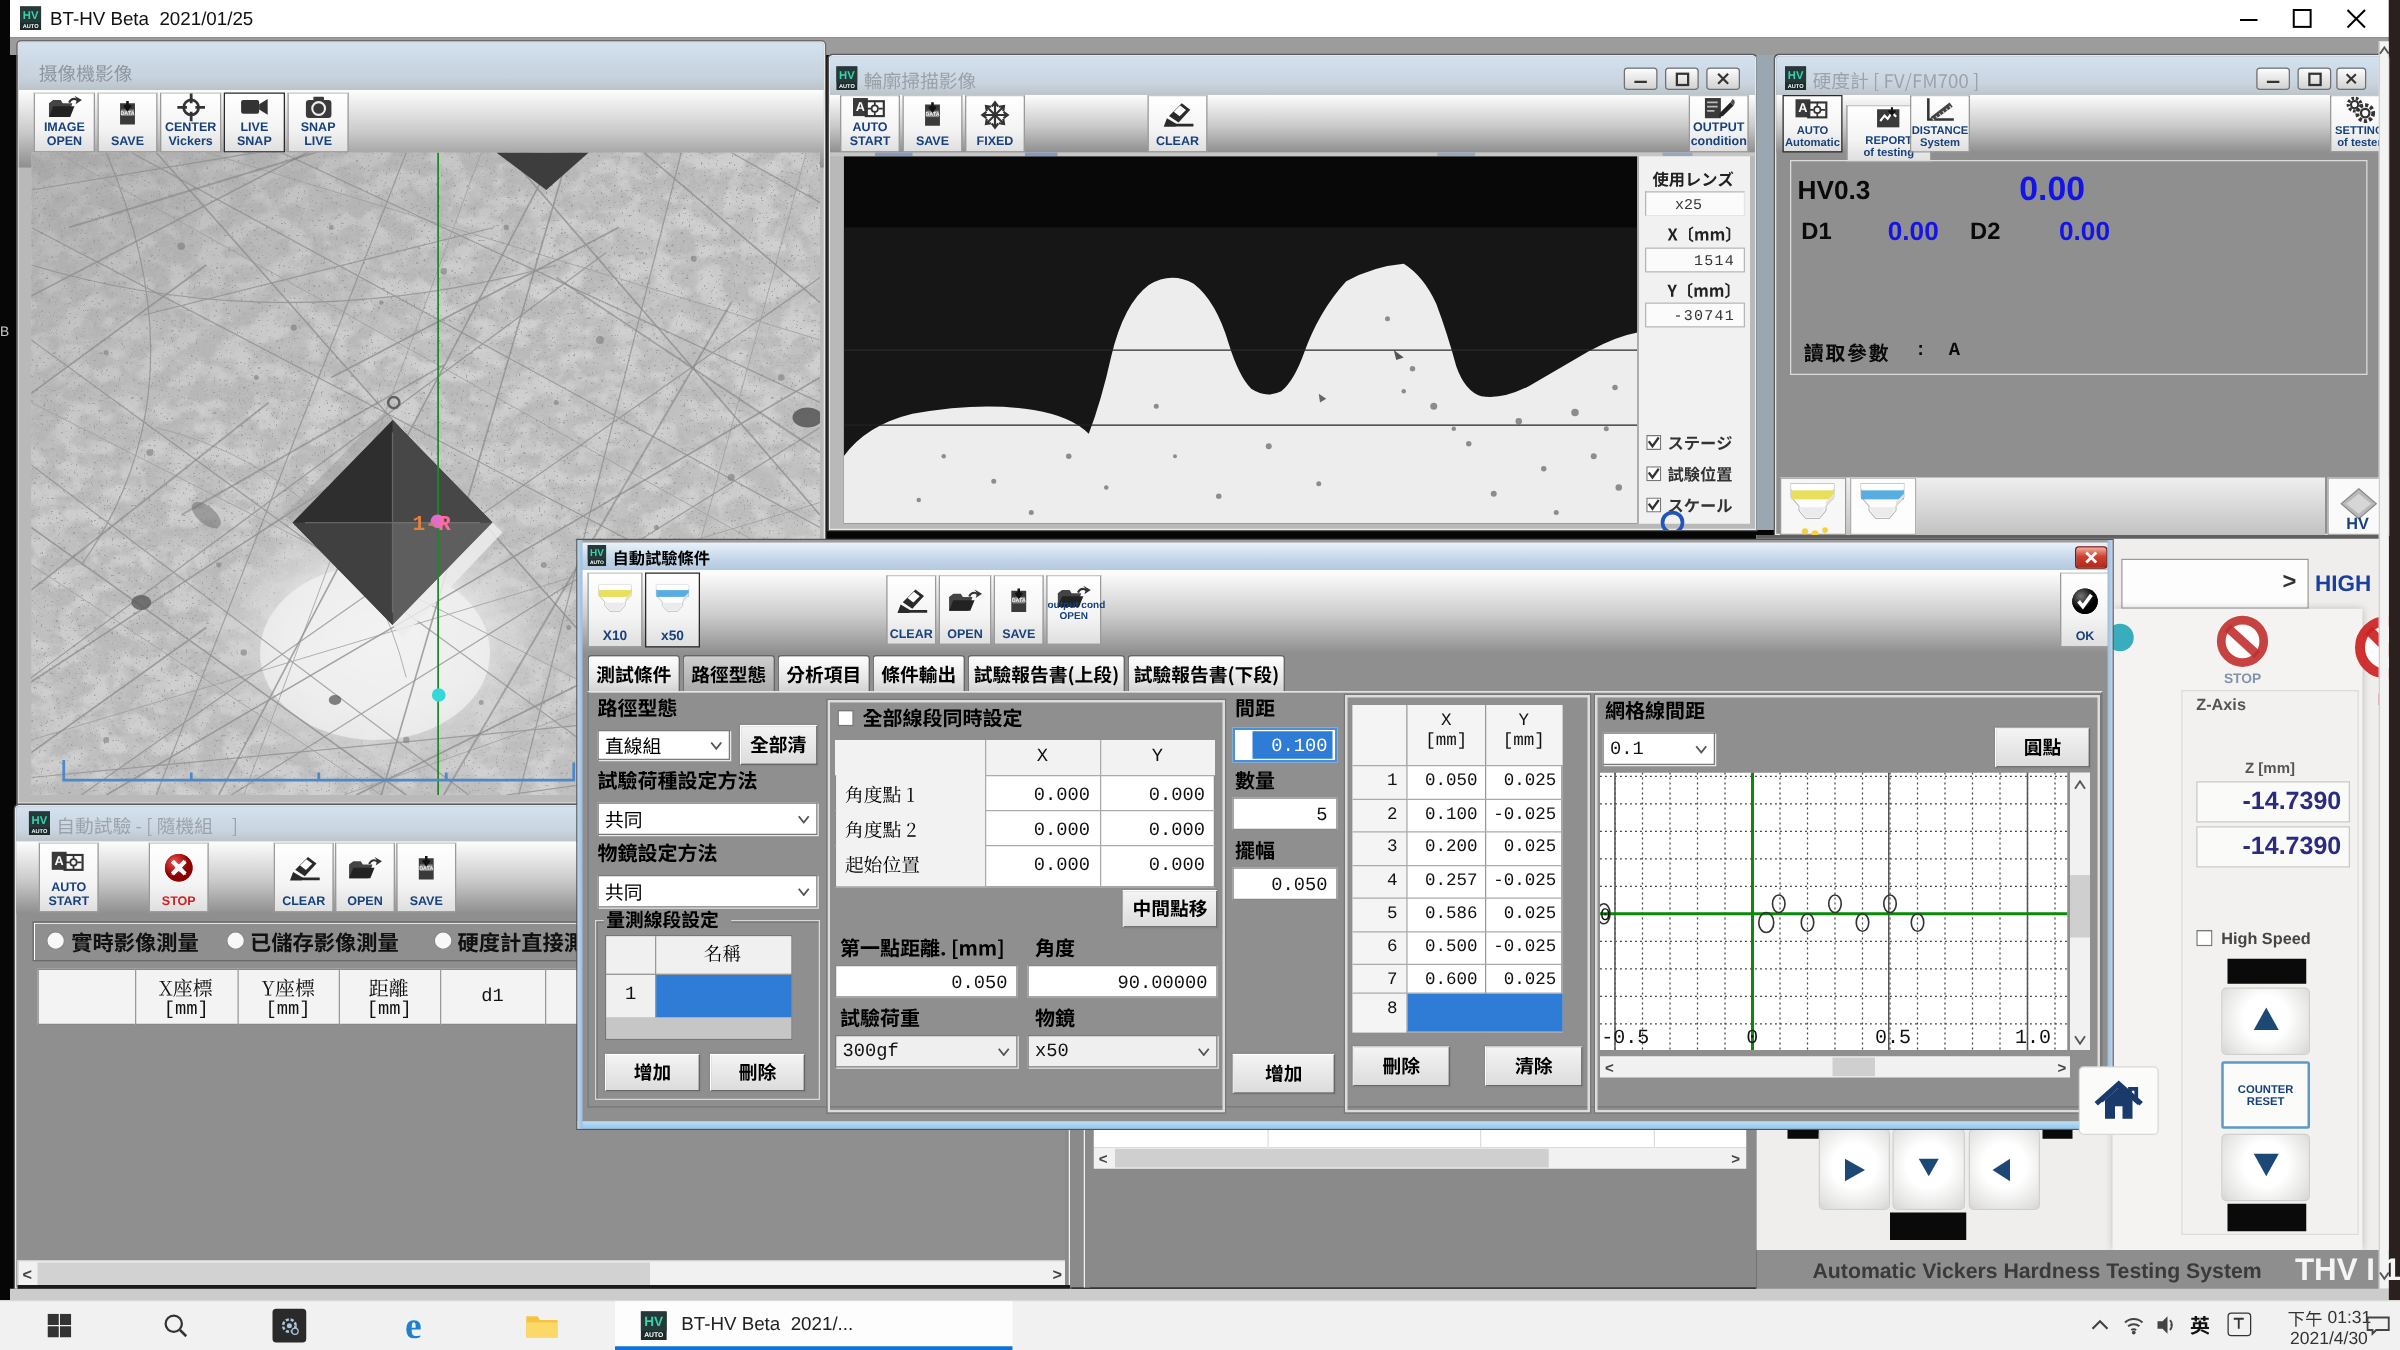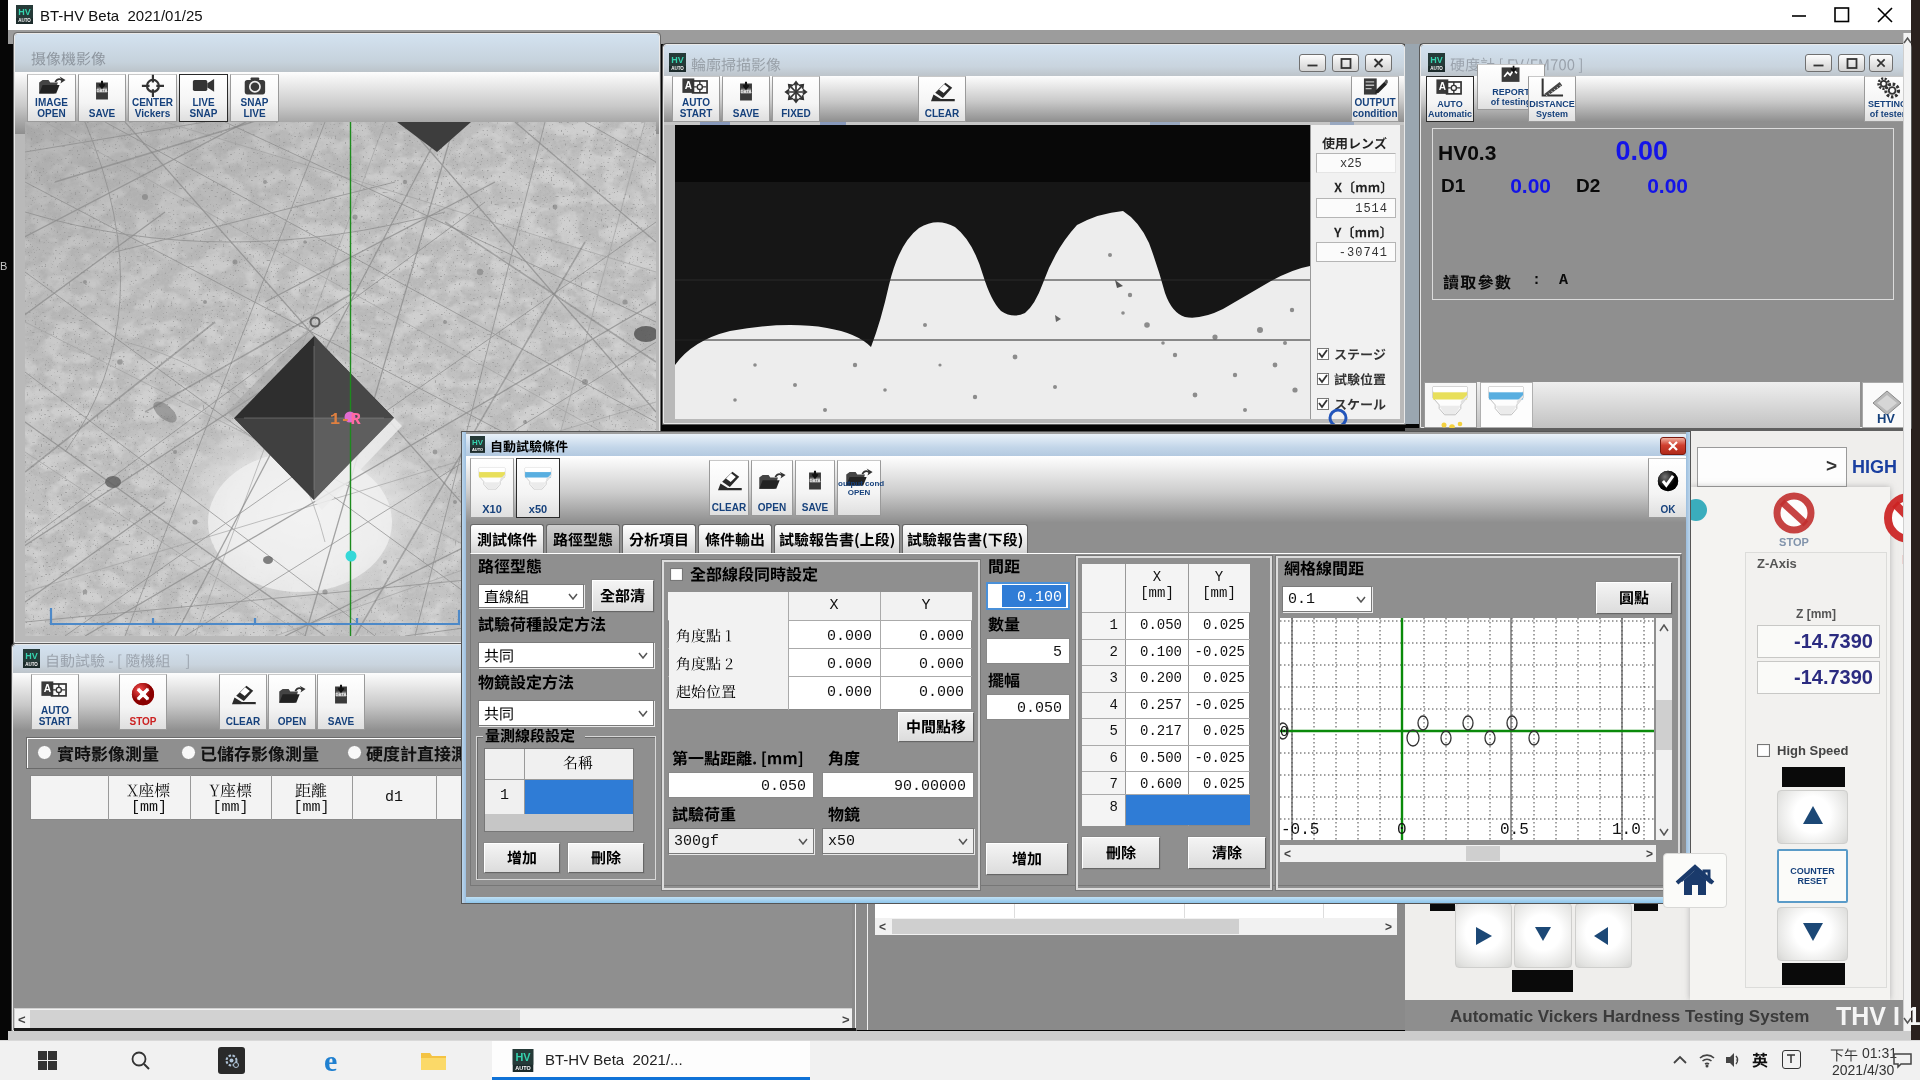--- a/index.html
+++ b/index.html
@@ -447,21 +447,21 @@
           <rect x="13" y="6" width="17" height="14" fill="none" stroke="#333" stroke-width="2"></rect>
           <circle cx="21.5" cy="13" r="3" fill="none" stroke="#333" stroke-width="1.6"></circle>
           <path d="M21.5 6 V10 M21.5 16 V20 M14 13 H18 M25 13 H29" stroke="#333" stroke-width="1.6"></path>
         </svg>
       </div>
       <div style="position:absolute;left:0;right:0;bottom:2px">
         <div style="font:bold 9px 'Liberation Sans';color:#16417c;line-height:10px;white-space:nowrap">AUTO</div>
         <div style="font:bold 9px 'Liberation Sans';color:#16417c;line-height:10px;white-space:nowrap">Automatic</div>
       </div>
     </div>
-    <div style="position:absolute;left:1477px;top:64px;width:68px;height:46px;border:1px solid #9a9a9a;border-top:1px solid #c8c8c8;background:linear-gradient(#ffffff,#f4f4f4 60%,#dfdfdf);text-align:center">
+    <div style="position:absolute;left:1477px;top:84px;width:68px;height:46px;border:1px solid #9a9a9a;border-top:1px solid #c8c8c8;background:linear-gradient(#ffffff,#f4f4f4 60%,#dfdfdf);text-align:center">
       <div style="position:absolute;left:0;right:0;top:0;height:21px;display:flex;align-items:center;justify-content:center;transform:scale(0.85)">
         <svg width="28" height="26" viewBox="0 0 28 26">
           <rect x="3" y="3" width="21" height="17" fill="#3a3a3a"></rect>
           <path d="M6 14 L10 9 L13 12 L17 6 L21 10" stroke="#fff" stroke-width="2" fill="none"></path>
           <path d="M17 1 L17 7 M14 4 L17 8 L20 4" stroke="#111" stroke-width="2" fill="none"></path>
         </svg>
       </div>
       <div style="position:absolute;left:0;right:0;bottom:2px">
         <div style="font:bold 9px 'Liberation Sans';color:#16417c;line-height:10px;white-space:nowrap">REPORT</div>
         <div style="font:bold 9px 'Liberation Sans';color:#16417c;line-height:10px;white-space:nowrap">of testing</div>
@@ -1052,21 +1052,21 @@
     <div style="position:absolute;left:1082px;top:665.0px;width:168px;height:1px;background:#aaa"></div>
     <div style="position:absolute;left:1082px;top:671.0px;width:36px;text-align:right;font:normal 14px 'Liberation Mono';color:#111;white-space:nowrap;line-height:1">3</div>
     <div style="position:absolute;left:1126px;top:671.0px;width:56px;text-align:right;font:normal 14px 'Liberation Mono';color:#111;white-space:nowrap;line-height:1">0.200</div>
     <div style="position:absolute;left:1189px;top:671.0px;width:56px;text-align:right;font:normal 14px 'Liberation Mono';color:#111;white-space:nowrap;line-height:1">0.025</div>
     <div style="position:absolute;left:1082px;top:691.5px;width:168px;height:1px;background:#aaa"></div>
     <div style="position:absolute;left:1082px;top:697.5px;width:36px;text-align:right;font:normal 14px 'Liberation Mono';color:#111;white-space:nowrap;line-height:1">4</div>
     <div style="position:absolute;left:1126px;top:697.5px;width:56px;text-align:right;font:normal 14px 'Liberation Mono';color:#111;white-space:nowrap;line-height:1">0.257</div>
     <div style="position:absolute;left:1189px;top:697.5px;width:56px;text-align:right;font:normal 14px 'Liberation Mono';color:#111;white-space:nowrap;line-height:1">-0.025</div>
     <div style="position:absolute;left:1082px;top:718.0px;width:168px;height:1px;background:#aaa"></div>
     <div style="position:absolute;left:1082px;top:724.0px;width:36px;text-align:right;font:normal 14px 'Liberation Mono';color:#111;white-space:nowrap;line-height:1">5</div>
-    <div style="position:absolute;left:1126px;top:724.0px;width:56px;text-align:right;font:normal 14px 'Liberation Mono';color:#111;white-space:nowrap;line-height:1">0.217</div>
+    <div style="position:absolute;left:1126px;top:724.0px;width:56px;text-align:right;font:normal 14px 'Liberation Mono';color:#111;white-space:nowrap;line-height:1">0.586</div>
     <div style="position:absolute;left:1189px;top:724.0px;width:56px;text-align:right;font:normal 14px 'Liberation Mono';color:#111;white-space:nowrap;line-height:1">0.025</div>
     <div style="position:absolute;left:1082px;top:744.5px;width:168px;height:1px;background:#aaa"></div>
     <div style="position:absolute;left:1082px;top:750.5px;width:36px;text-align:right;font:normal 14px 'Liberation Mono';color:#111;white-space:nowrap;line-height:1">6</div>
     <div style="position:absolute;left:1126px;top:750.5px;width:56px;text-align:right;font:normal 14px 'Liberation Mono';color:#111;white-space:nowrap;line-height:1">0.500</div>
     <div style="position:absolute;left:1189px;top:750.5px;width:56px;text-align:right;font:normal 14px 'Liberation Mono';color:#111;white-space:nowrap;line-height:1">-0.025</div>
     <div style="position:absolute;left:1082px;top:771.0px;width:168px;height:1px;background:#aaa"></div>
     <div style="position:absolute;left:1082px;top:777.0px;width:36px;text-align:right;font:normal 14px 'Liberation Mono';color:#111;white-space:nowrap;line-height:1">7</div>
     <div style="position:absolute;left:1126px;top:777.0px;width:56px;text-align:right;font:normal 14px 'Liberation Mono';color:#111;white-space:nowrap;line-height:1">0.600</div>
     <div style="position:absolute;left:1189px;top:777.0px;width:56px;text-align:right;font:normal 14px 'Liberation Mono';color:#111;white-space:nowrap;line-height:1">0.025</div>
     <div style="position:absolute;left:1082px;top:794px;width:168px;height:1px;background:#aaa"></div>

